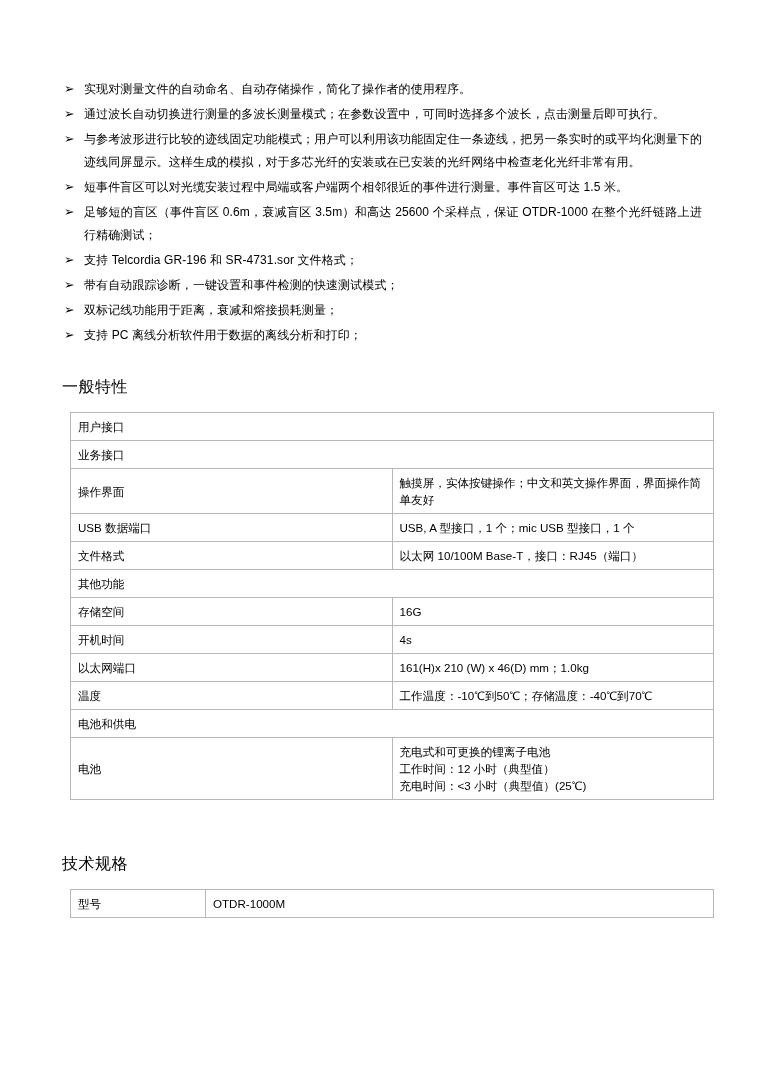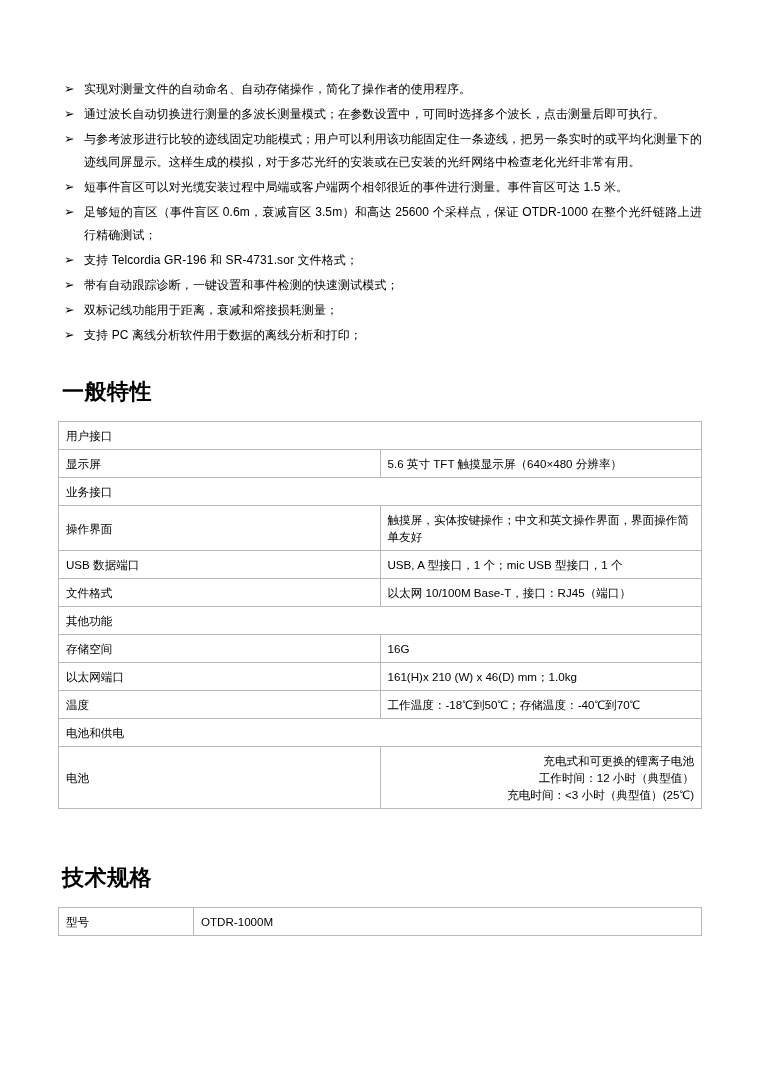--- a/index.html
+++ b/index.html
@@ -47,32 +47,32 @@
   .bullet-text {
     flex: 1 1 auto;
     font-size: 12px;
     line-height: 23px;
     text-align: justify;
     letter-spacing: 0.1px;
   }
 
   
   .section-heading {
-    font-size: 22px;
-    font-weight: bold;
+    font-size: 16px;
+    font-weight: normal;
     margin: 22px 0 14px 0;
     padding-left: 4px;
     letter-spacing: 0.5px;
   }
 
   
   table.spec-table {
     border-collapse: collapse;
     width: 100%;
-    margin: 0 0 10px 0;
+    margin: 0 0 10px 12px;
     table-layout: fixed;
   }
   table.spec-table td {
     border: 1px solid #b8b8b8;
     padding: 5px 7px;
     font-size: 11.6px;
     line-height: 17px;
     vertical-align: middle;
     word-break: break-word;
   }
@@ -80,21 +80,20 @@
     width: 120px;
   }
   td.full-row {
     width: auto;
   }
   .multiline {
     line-height: 20px;
   }
   .multiline div {
     white-space: nowrap;
-    text-align: right;
   }
   .tbl-gap {
     height: 22px;
   }
 </style>
 </head>
 <body>
 
 <div class="page">
 
@@ -138,24 +137,20 @@
   </ul>
 
   <h2 class="section-heading">一般特性</h2>
 
   <table class="spec-table">
     <tbody>
       <tr>
         <td class="full-row" colspan="2">用户接口</td>
       </tr>
       <tr>
-        <td class="col-label">显示屏</td>
-        <td>5.6 英寸 TFT 触摸显示屏（640×480 分辨率）</td>
-      </tr>
-      <tr>
         <td class="full-row" colspan="2">业务接口</td>
       </tr>
       <tr>
         <td class="col-label">操作界面</td>
         <td>触摸屏，实体按键操作；中文和英文操作界面，界面操作简单友好</td>
       </tr>
       <tr>
         <td class="col-label">USB 数据端口</td>
         <td>USB, A 型接口，1 个；mic USB 型接口，1 个</td>
       </tr>
@@ -164,26 +159,30 @@
         <td>以太网 10/100M Base-T，接口：RJ45（端口）</td>
       </tr>
       <tr>
         <td class="full-row" colspan="2">其他功能</td>
       </tr>
       <tr>
         <td class="col-label">存储空间</td>
         <td>16G</td>
       </tr>
       <tr>
+        <td class="col-label">开机时间</td>
+        <td>4s</td>
+      </tr>
+      <tr>
         <td class="col-label">以太网端口</td>
         <td>161(H)x 210 (W) x 46(D) mm；1.0kg</td>
       </tr>
       <tr>
         <td class="col-label">温度</td>
-        <td>工作温度：-18℃到50℃；存储温度：-40℃到70℃</td>
+        <td>工作温度：-10℃到50℃；存储温度：-40℃到70℃</td>
       </tr>
       <tr>
         <td class="full-row" colspan="2">电池和供电</td>
       </tr>
       <tr>
         <td class="col-label">电池</td>
         <td class="multiline">
           <div>充电式和可更换的锂离子电池</div>
           <div>工作时间：12 小时（典型值）</div>
           <div>充电时间：&lt;3 小时（典型值）(25℃)</div>

